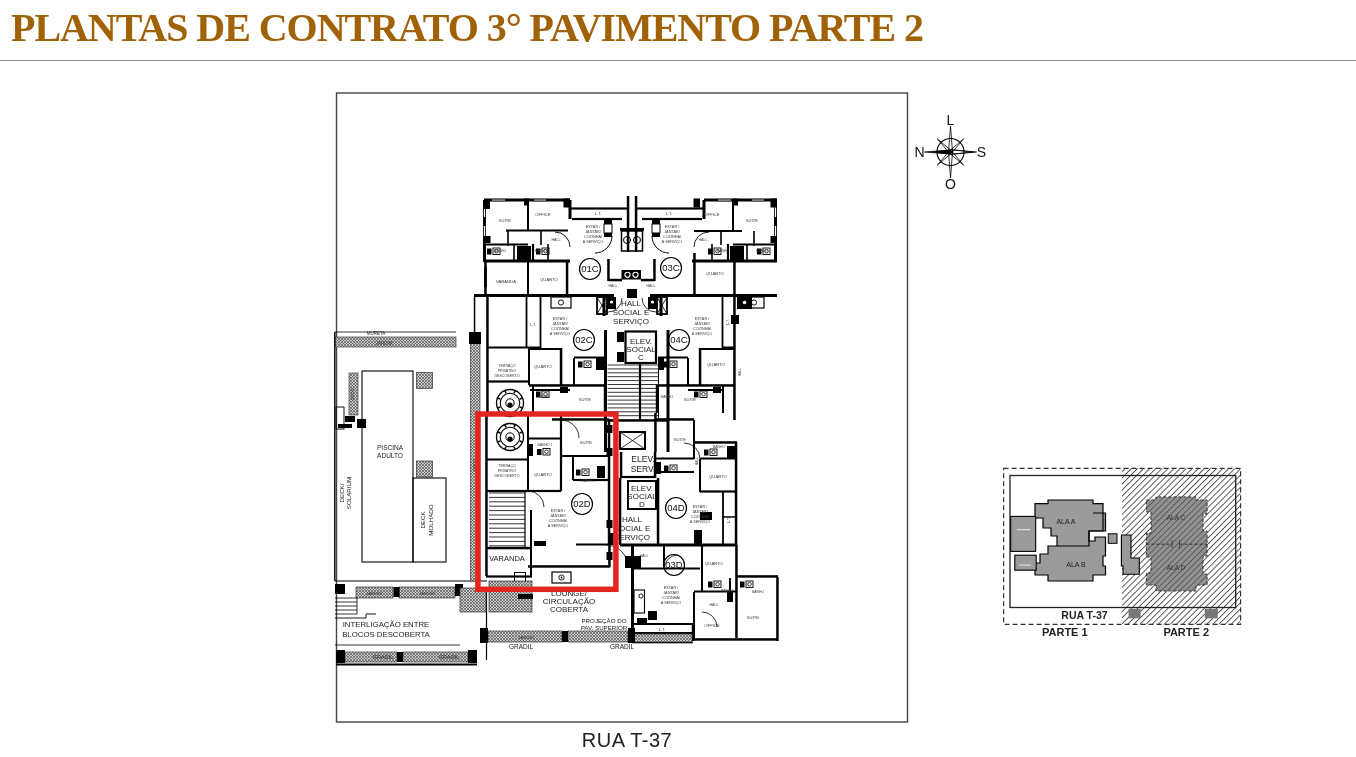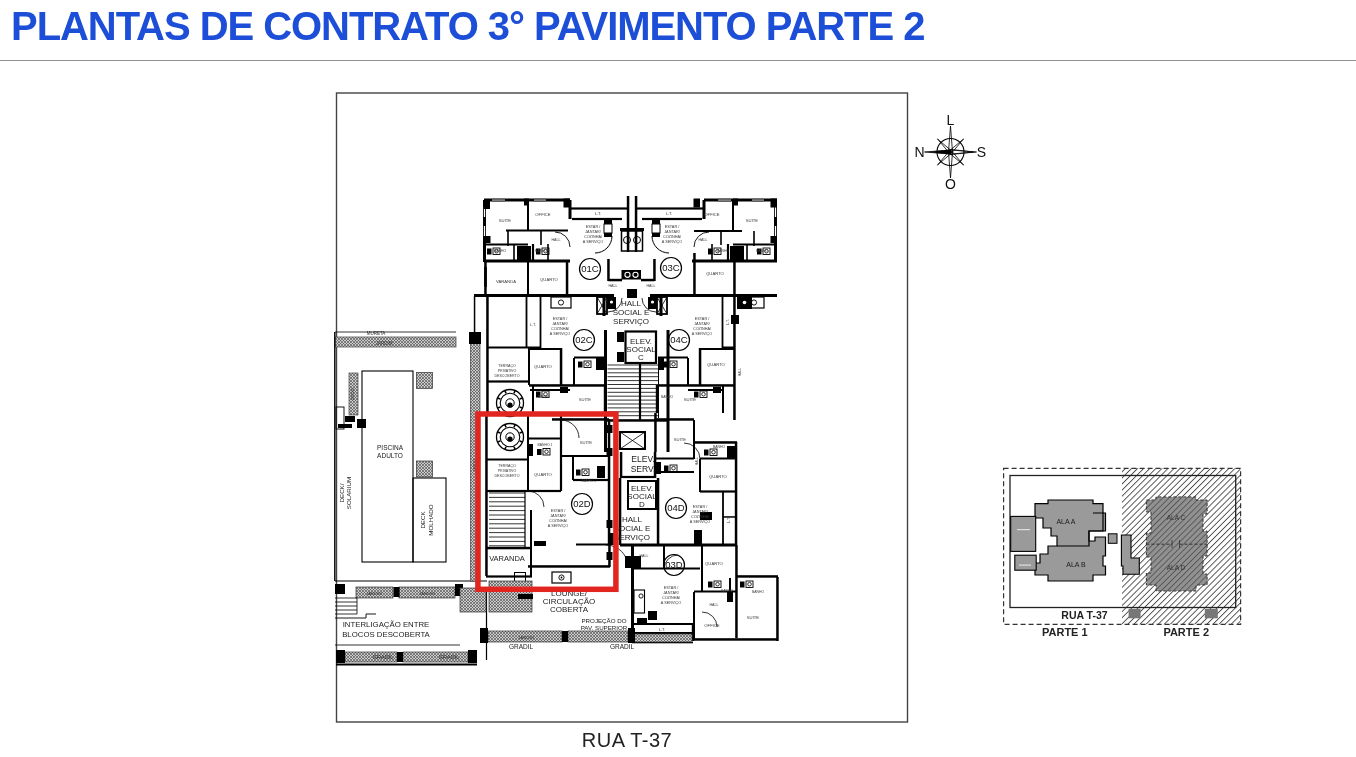--- a/index.html
+++ b/index.html
@@ -1,17 +1,17 @@
 <!DOCTYPE html>
 <html><head><meta charset="utf-8">
 <style>
 html,body { margin:0; padding:0; width:1356px; height:757px; background:#fff;
   font-family:"Liberation Sans", sans-serif; overflow:hidden; }
 #title { position:absolute; left:11px; top:4px; font-size:40px; font-weight:bold;
-  color:#1d4ed8; letter-spacing:-1.05px; }
+  color:#a16207; letter-spacing:-1.05px;font-family:Liberation Serif, serif; }
 #rule { position:absolute; left:0; top:59.5px; width:1356px; height:1.2px; background:#909090; }
 svg { position:absolute; left:0; top:0; }
 text { font-family:"Liberation Sans", sans-serif; }
 </style></head>
 <body>
 <div id="title">PLANTAS DE CONTRATO 3° PAVIMENTO PARTE 2</div>
 <div id="rule"></div>
 <svg width="1356" height="757" viewBox="0 0 1356 757">
 <defs>
 <pattern id="ht" width="3" height="3" patternUnits="userSpaceOnUse">

